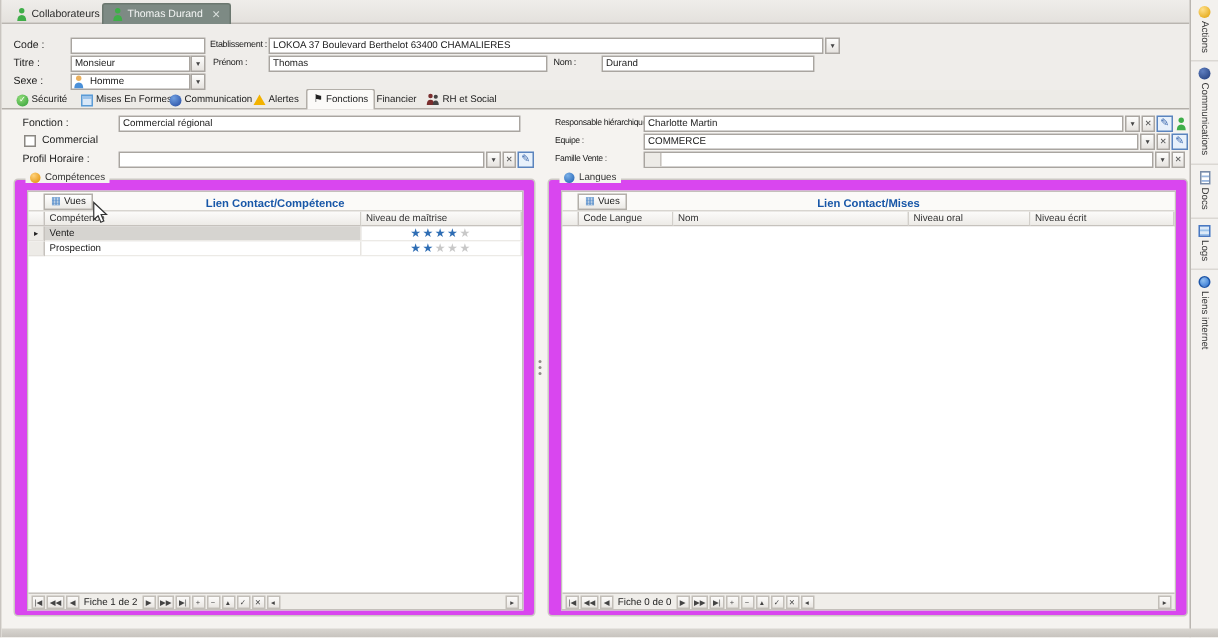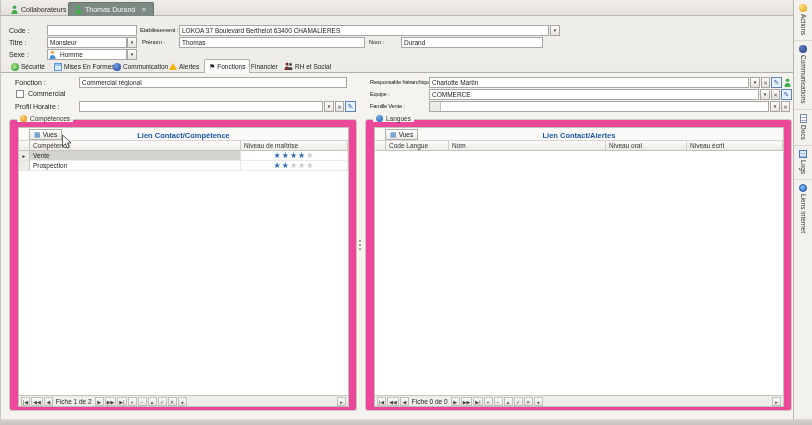--- a/index.html
+++ b/index.html
@@ -47,21 +47,21 @@
     border-bottom:7px solid #f2b200; }
   .ic-flag { font-size:7px; color:#222; line-height:8px; }
   .ball { width:7px; height:7px; border-radius:50%; display:inline-block; }
   .ball.orange { background:radial-gradient(circle at 35% 30%, #ffd27a, #df8a00); }
   .ball.blue   { background:radial-gradient(circle at 35% 30%, #7ab0e8, #1b5cb0); }
 
   
   .checkbox { position:absolute; width:8px; height:8px; background:#fff; border:1px solid #8a8782; z-index:2;}
 
   
-  .gbox { position:absolute; border:1px solid #ccc8c3; border-radius:3px; background:#ec4899;padding-left:14px; }
+  .gbox { position:absolute; border:1px solid #ccc8c3; border-radius:3px; background:#d946ef;padding-left:14px; }
   .gbox-label { position:absolute; display:flex; align-items:center; gap:3px; background:#f5f3f0;
     padding:0 3px; font-size:6.5px; color:#333; z-index:5;}
   .grid { position:absolute; left:8px; top:7px; right:7px; bottom:3px; background:#fff;
     border:1px solid #c4c0bb; display:flex; flex-direction:column; }
   .grid-top { position:relative; height:13px; background:#fbfaf8; border-bottom:1px solid #d8d5d0; flex:none;}
   .vues-btn { position:absolute; left:10px; top:1px; height:11px; display:flex; align-items:center; gap:2px;
     padding:0 4px; background:linear-gradient(#ffffff,#eceae6); border:1px solid #b3afa9; font-size:6.5px; color:#222;}
   .vues-ic { color:#4a86c8; font-size:7px; line-height:7px; }
   .grid-title { position:absolute; left:0; right:0; top:3px; text-align:center; color:#1857a8;
     font-weight:bold; font-size:7.5px; }
@@ -295,21 +295,21 @@
 
   <div class="splitter">
       <i></i>
       <i></i>
       <i></i>
     </div>
 
   <div class="gbox" style="left:364px; top:119px; width:427px; height:292px;">
     <div class="grid">
       <div class="grid-top">
-        <span class="grid-title">Lien Contact/Alertes</span>
+        <span class="grid-title">Lien Contact/Mises</span>
         <span class="vues-btn">
           <span class="vues-ic">▦</span>
           <span>Vues</span>
         </span>
       </div>
       <div class="hrow">
         <span class="ind"></span>
         <span class="hcell" style="width:63px; flex:none;">Code Langue</span>
         <span class="hcell" style="width:157px; flex:none;">Nom</span>
         <span class="hcell" style="width:81px; flex:none;">Niveau oral</span>

